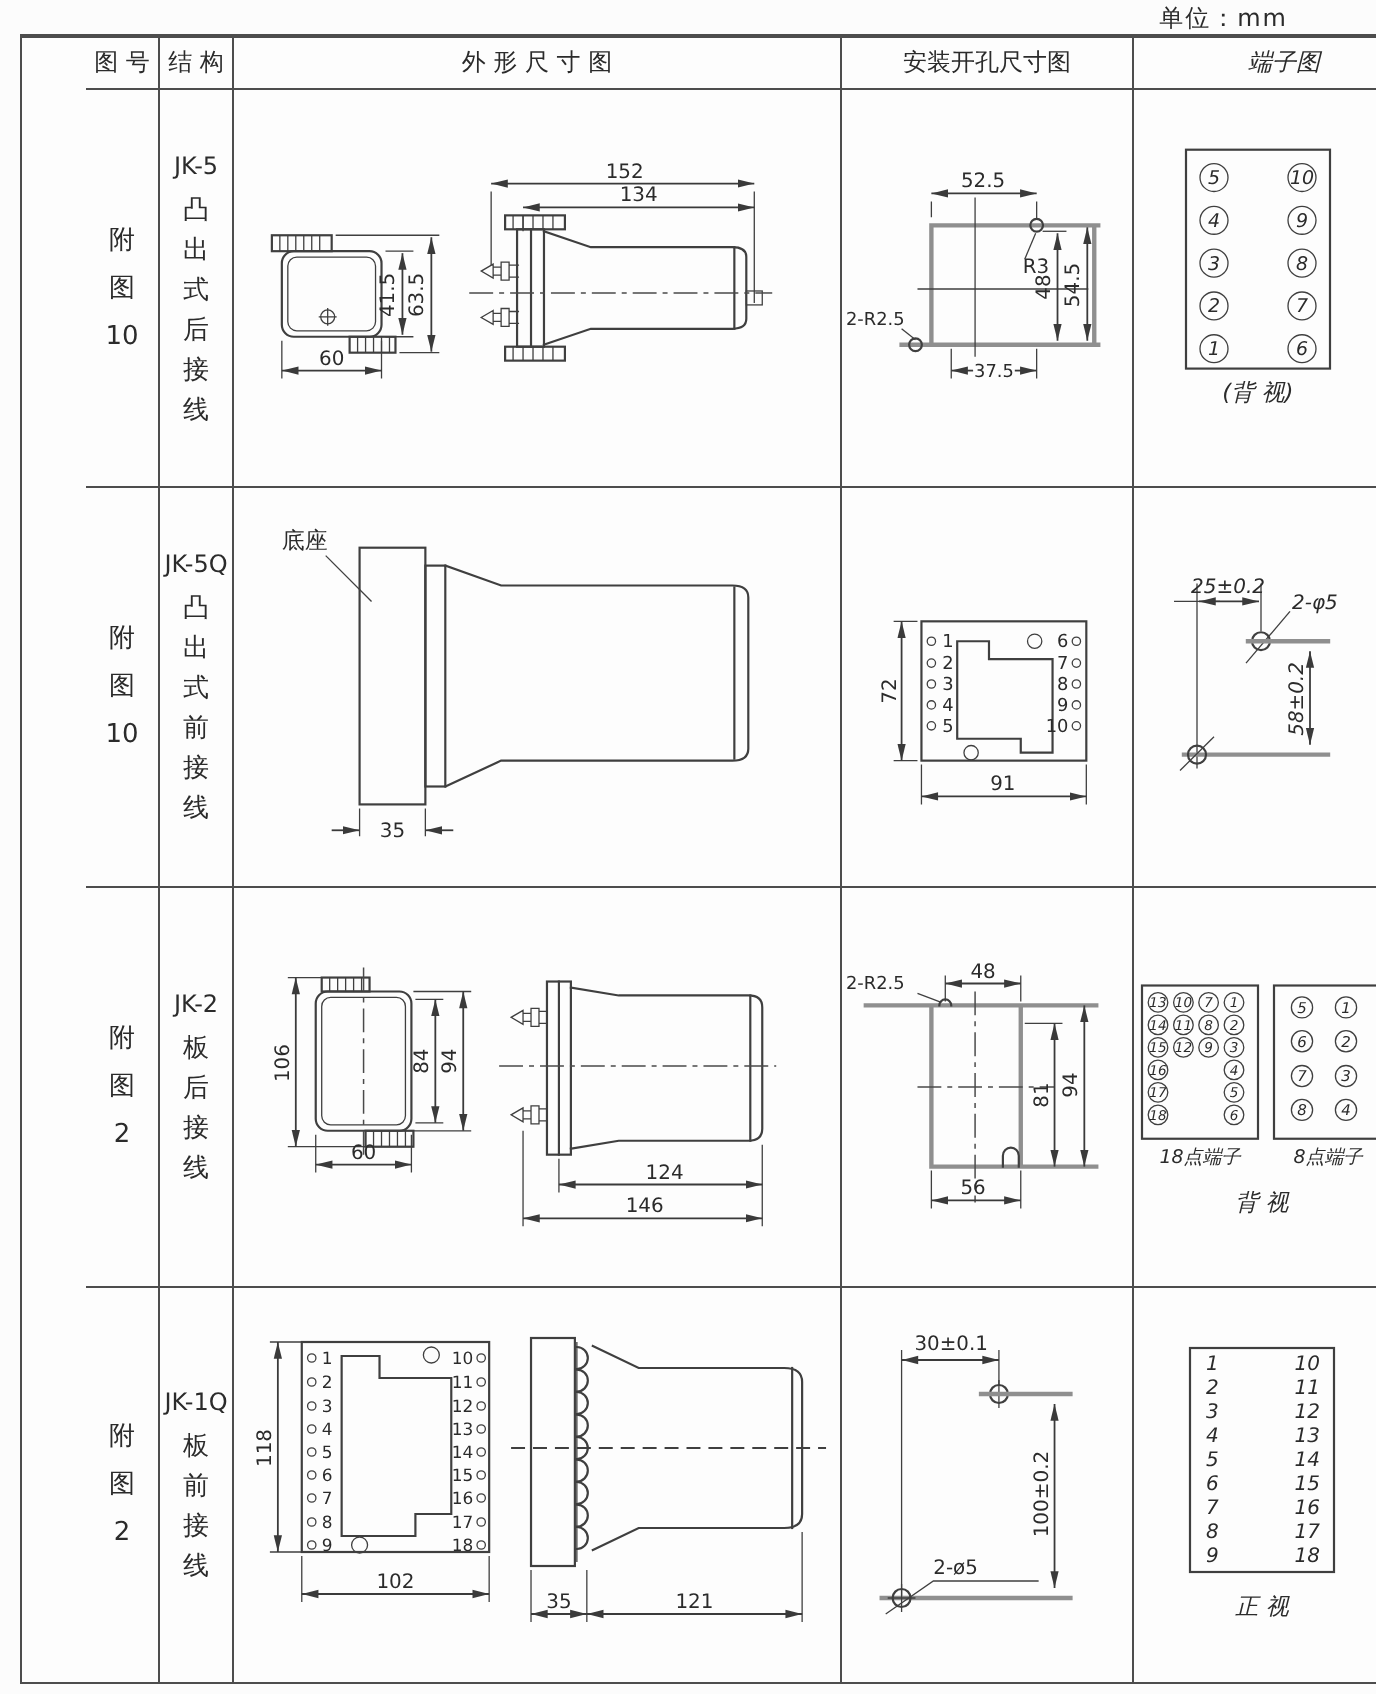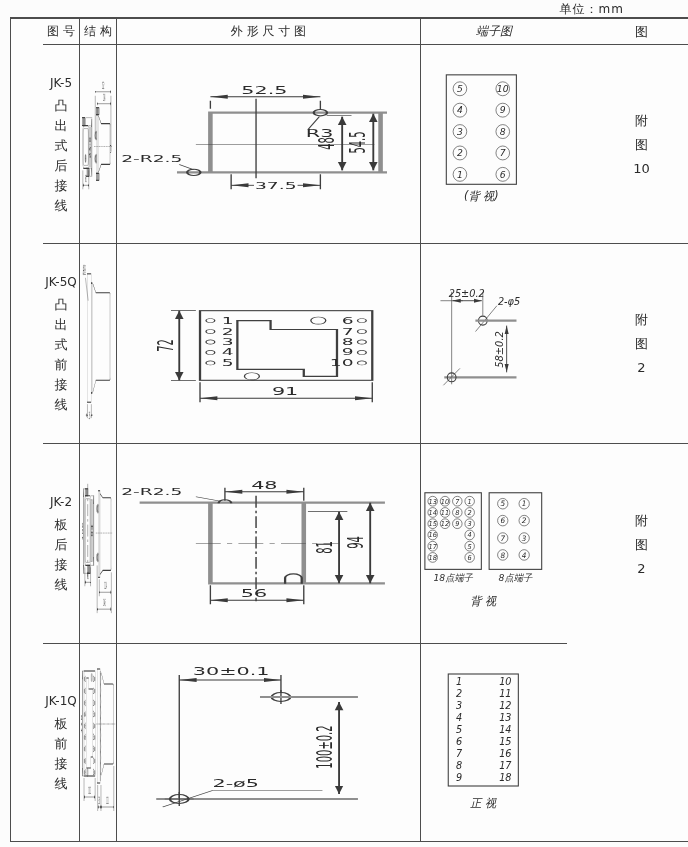--- a/index.html
+++ b/index.html
@@ -1,18 +1,18 @@
 <!DOCTYPE html>
 <html><head>
 <meta charset="utf-8">
 <style>
   html,body{margin:0;padding:0;background:#fcfcfc;}
   body{width:688px;height:847px;font-family:"DejaVu Sans","Liberation Sans",sans-serif;color:#2b2b2b;position:relative;}
   .page{position:absolute;inset:0;}
-  .unit{position:absolute;top:1px;right:64px;font-size:12px;letter-spacing:1px;}
+  .unit{position:absolute;top:1px;right:44px;font-size:12px;letter-spacing:1px;}
   .tbl{position:absolute;left:10px;top:17px;border:1px solid #4d4d4d;border-top-width:2px;display:grid;
        grid-template-columns:37px 37px 304px 146px 150px;
        grid-template-rows:26px 199px 200px 200px 197px;background:#fdfdfd;padding-left:32px;}
   .c{border-right:1px solid #4d4d4d;border-bottom:1px solid #4d4d4d;position:relative;overflow:hidden;
      display:flex;align-items:center;justify-content:center;}
   .nr{border-right:none;font-style:italic;}
   .nb{border-bottom:none;}
   .hd{font-size:12px;white-space:nowrap;}
   .vtext{display:flex;flex-direction:column;align-items:center;gap:11px;font-size:13px;line-height:1;}
   .vt2{gap:7px;}
@@ -56,20 +56,21 @@
 </svg>
 
 <div class="page">
   <div class="unit">单位：mm</div>
 
   <div class="tbl">
 
     <div class="c hd">图 号</div>
     <div class="c hd">结 构</div>
     <div class="c hd">外 形 尺 寸 图</div>
+    <div class="c hd">安装开孔尺寸图</div>
     <div class="c hd nr">端子图</div>
 
     <div class="c">
       <div class="vtext">
         <span>附</span>
         <span>图</span>
         <span>10</span>
       </div>
     </div>
     <div class="c">

